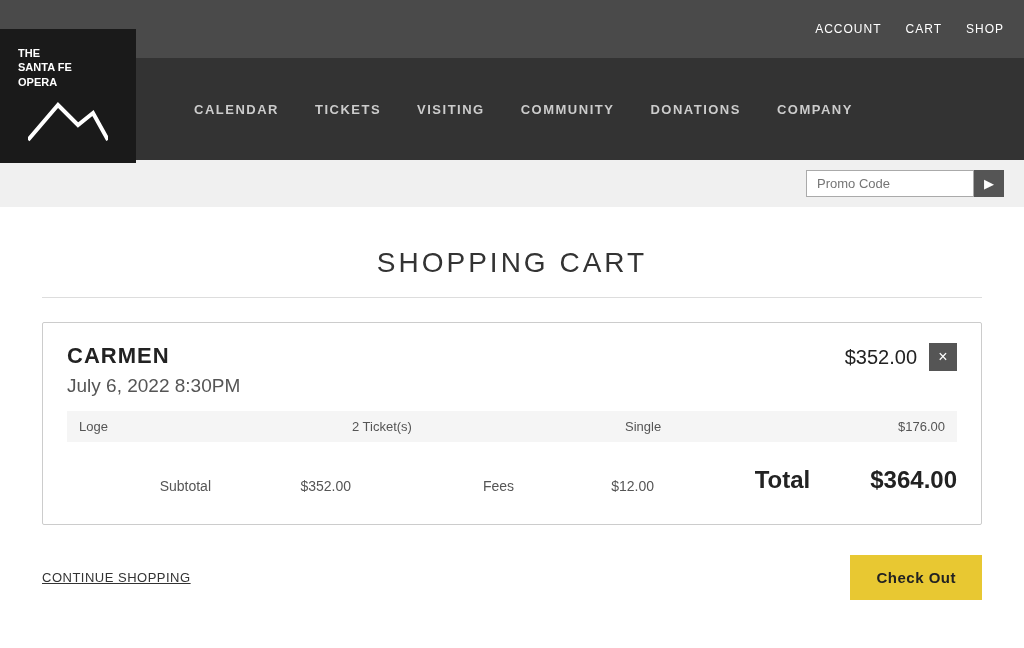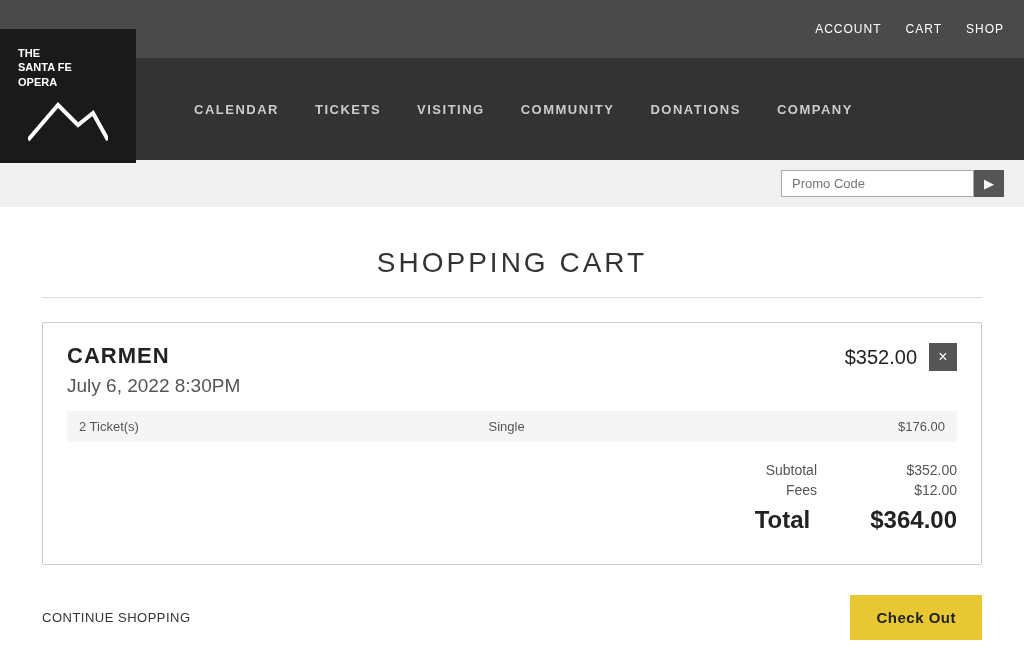--- a/index.html
+++ b/index.html
@@ -82,21 +82,21 @@
     .promo-input-group {
       display: flex;
       align-items: center;
     }
     .promo-input-group input {
       border: 1px solid #aaa;
       padding: 5px 10px;
       font-size: 13px;
       color: #999;
       outline: none;
-      width: 193px;
+      width: 168px;
     }
     .promo-input-group button {
       background: #555;
       border: none;
       color: #fff;
       padding: 6px 10px;
       cursor: pointer;
       font-size: 13px;
     }
 
@@ -190,23 +190,23 @@
       flex: 1;
     }
     .ticket-col-price {
       text-align: right;
       color: #555;
     }
 
     
     .totals-section {
       display: flex;
-      flex-direction: column;
+      flex-direction: row;
       align-items: flex-end;
-      gap: 4px;
+      gap: 19px;
     }
     .totals-row {
       display: flex;
       justify-content: flex-end;
       gap: 60px;
       font-size: 14px;
       color: #555;
       width: 300px;
     }
     .totals-row.total-row {
@@ -221,20 +221,21 @@
     
     .cart-actions {
       display: flex;
       justify-content: space-between;
       align-items: center;
       margin-top: 10px;
     }
     .continue-link {
       font-size: 13px;
       color: #333;
+      text-decoration: underline;
       cursor: pointer;
       letter-spacing: 0.5px;
     }
     .checkout-btn {
       background: #e8c832;
       border: none;
       color: #222;
       font-size: 15px;
       font-weight: bold;
       padding: 14px 26px;
@@ -288,20 +289,21 @@
     <div class="cart-item-header">
       <span class="item-title">CARMEN</span>
       <div class="item-price-remove">
         <span class="item-price">$352.00</span>
         <button class="remove-btn">×</button>
       </div>
     </div>
     <div class="item-date">July 6, 2022 8:30PM</div>
 
     <div class="ticket-row">
+      <span class="ticket-col">Loge</span>
       <span class="ticket-col">2 Ticket(s)</span>
       <span class="ticket-col">Single</span>
       <span class="ticket-col-price">$176.00</span>
     </div>
 
     <div class="totals-section">
       <div class="totals-row">
         <span class="totals-label">Subtotal</span>
         <span class="totals-value">$352.00</span>
       </div>

